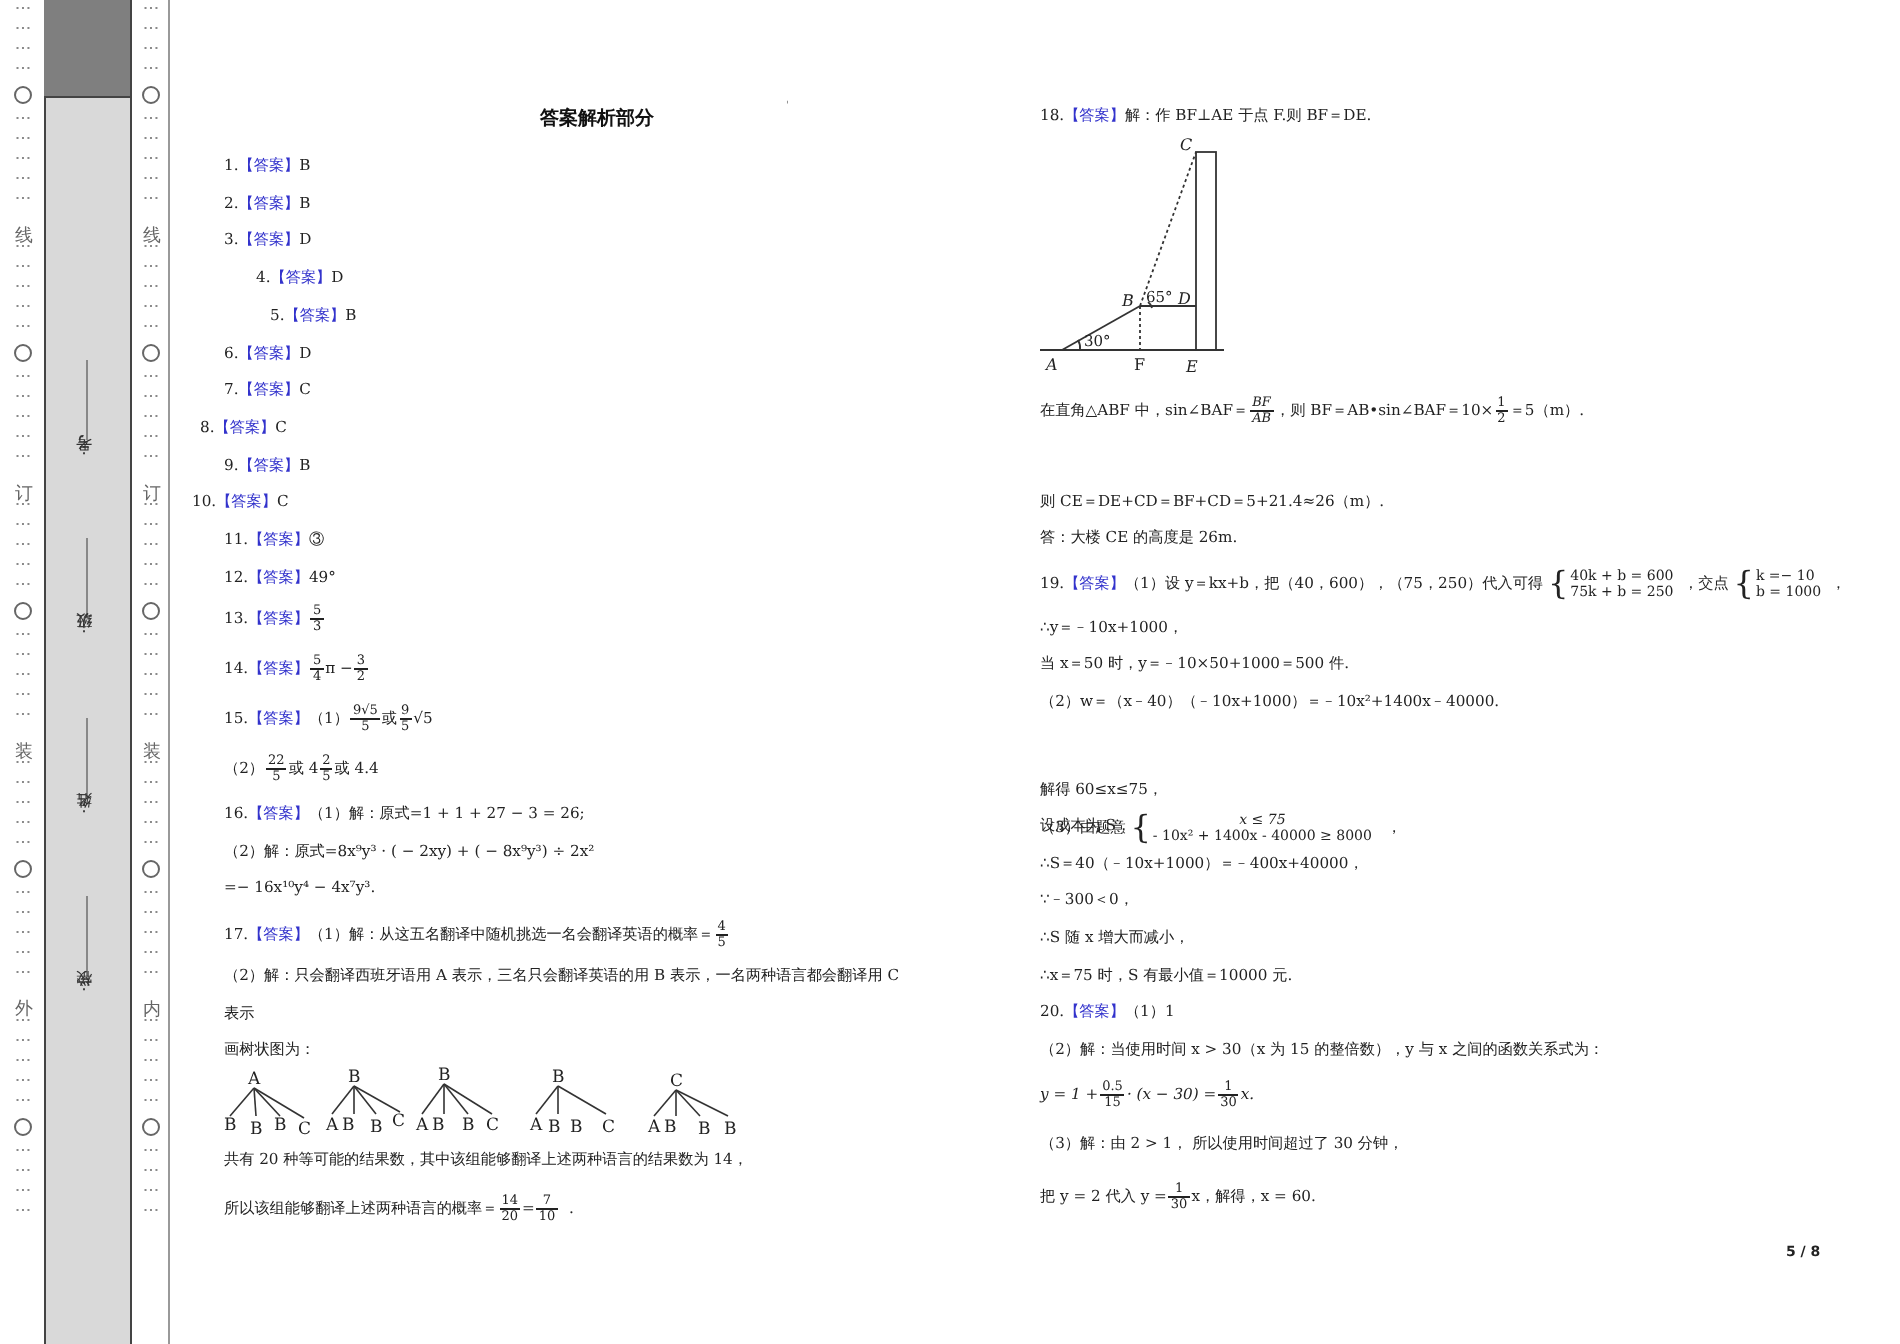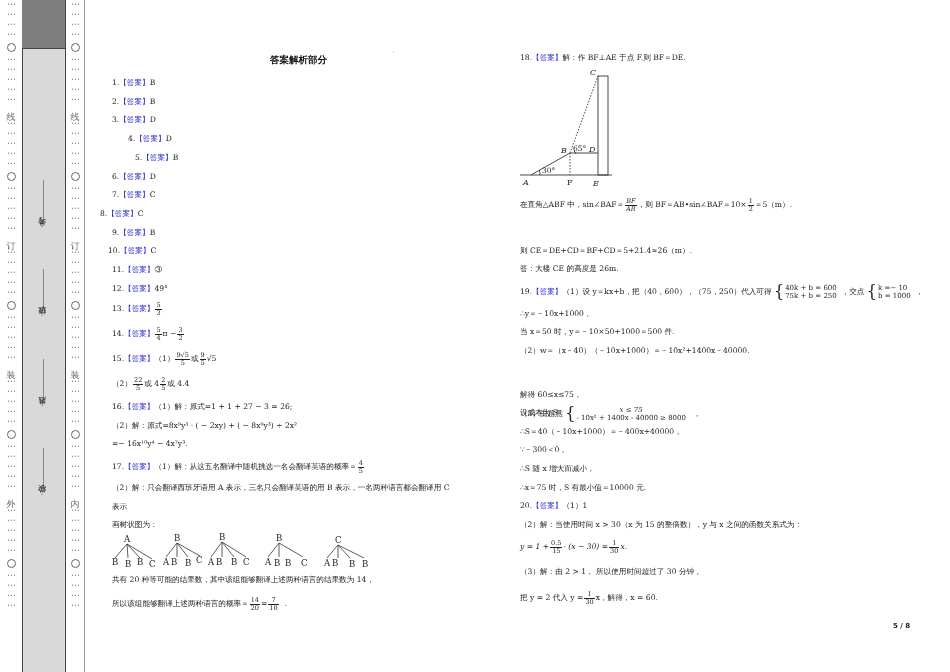--- a/index.html
+++ b/index.html
@@ -215,21 +215,21 @@
 
   <div class="line-item" style="left:112px;top:77px;"><span>1.</span><span class="ans">【答案】</span><span>B</span></div>
   <div class="line-item" style="left:112px;top:96px;"><span>2.</span><span class="ans">【答案】</span><span>B</span></div>
   <div class="line-item" style="left:112px;top:114px;"><span>3.</span><span class="ans">【答案】</span><span>D</span></div>
   <div class="line-item" style="left:128px;top:133px;"><span>4.</span><span class="ans">【答案】</span><span>D</span></div>
   <div class="line-item" style="left:112px;top:152px;margin-left:23px;"><span>5.</span><span class="ans">【答案】</span><span>B</span></div>
   <div class="line-item" style="left:112px;top:171px;"><span>6.</span><span class="ans">【答案】</span><span>D</span></div>
   <div class="line-item" style="left:112px;top:189px;"><span>7.</span><span class="ans">【答案】</span><span>C</span></div>
   <div class="line-item" style="left:100px;top:208px;"><span>8.</span><span class="ans">【答案】</span><span>C</span></div>
   <div class="line-item" style="left:112px;top:227px;"><span>9.</span><span class="ans">【答案】</span><span>B</span></div>
-  <div class="line-item" style="left:108px;top:245px;"><span>10.</span><span class="ans">【答案】</span><span>C</span></div>
+  <div class="line-item" style="left:96px;top:245px;"><span>10.</span><span class="ans">【答案】</span><span>C</span></div>
   <div class="line-item" style="left:112px;top:264px;"><span>11.</span><span class="ans">【答案】</span><span>③</span></div>
   <div class="line-item" style="left:112px;top:283px;"><span>12.</span><span class="ans">【答案】</span><span>49°</span></div>
 
   <div class="line-item" style="left:112px;top:302px;"><span>13.</span><span class="ans">【答案】</span><span class="frac"><span class="n">5</span><span class="d">3</span></span></div>
 
   <div class="line-item" style="left:112px;top:327px;"><span>14.</span><span class="ans">【答案】</span><span class="frac"><span class="n">5</span><span class="d">4</span></span><span>π −</span><span class="frac"><span class="n">3</span><span class="d">2</span></span></div>
 
   <div class="line-item" style="left:112px;top:352px;"><span>15.</span><span class="ans">【答案】</span><span>（1）</span><span class="frac"><span class="n">9√5</span><span class="d">5</span></span><span>或</span><span class="frac"><span class="n">9</span><span class="d">5</span></span><span>√5</span></div>
 
   <div class="line-item" style="left:112px;top:377px;"><span>（2）</span><span class="frac"><span class="n">22</span><span class="d">5</span></span><span>或 4</span><span class="frac"><span class="n">2</span><span class="d">5</span></span><span>或 4.4</span></div>

